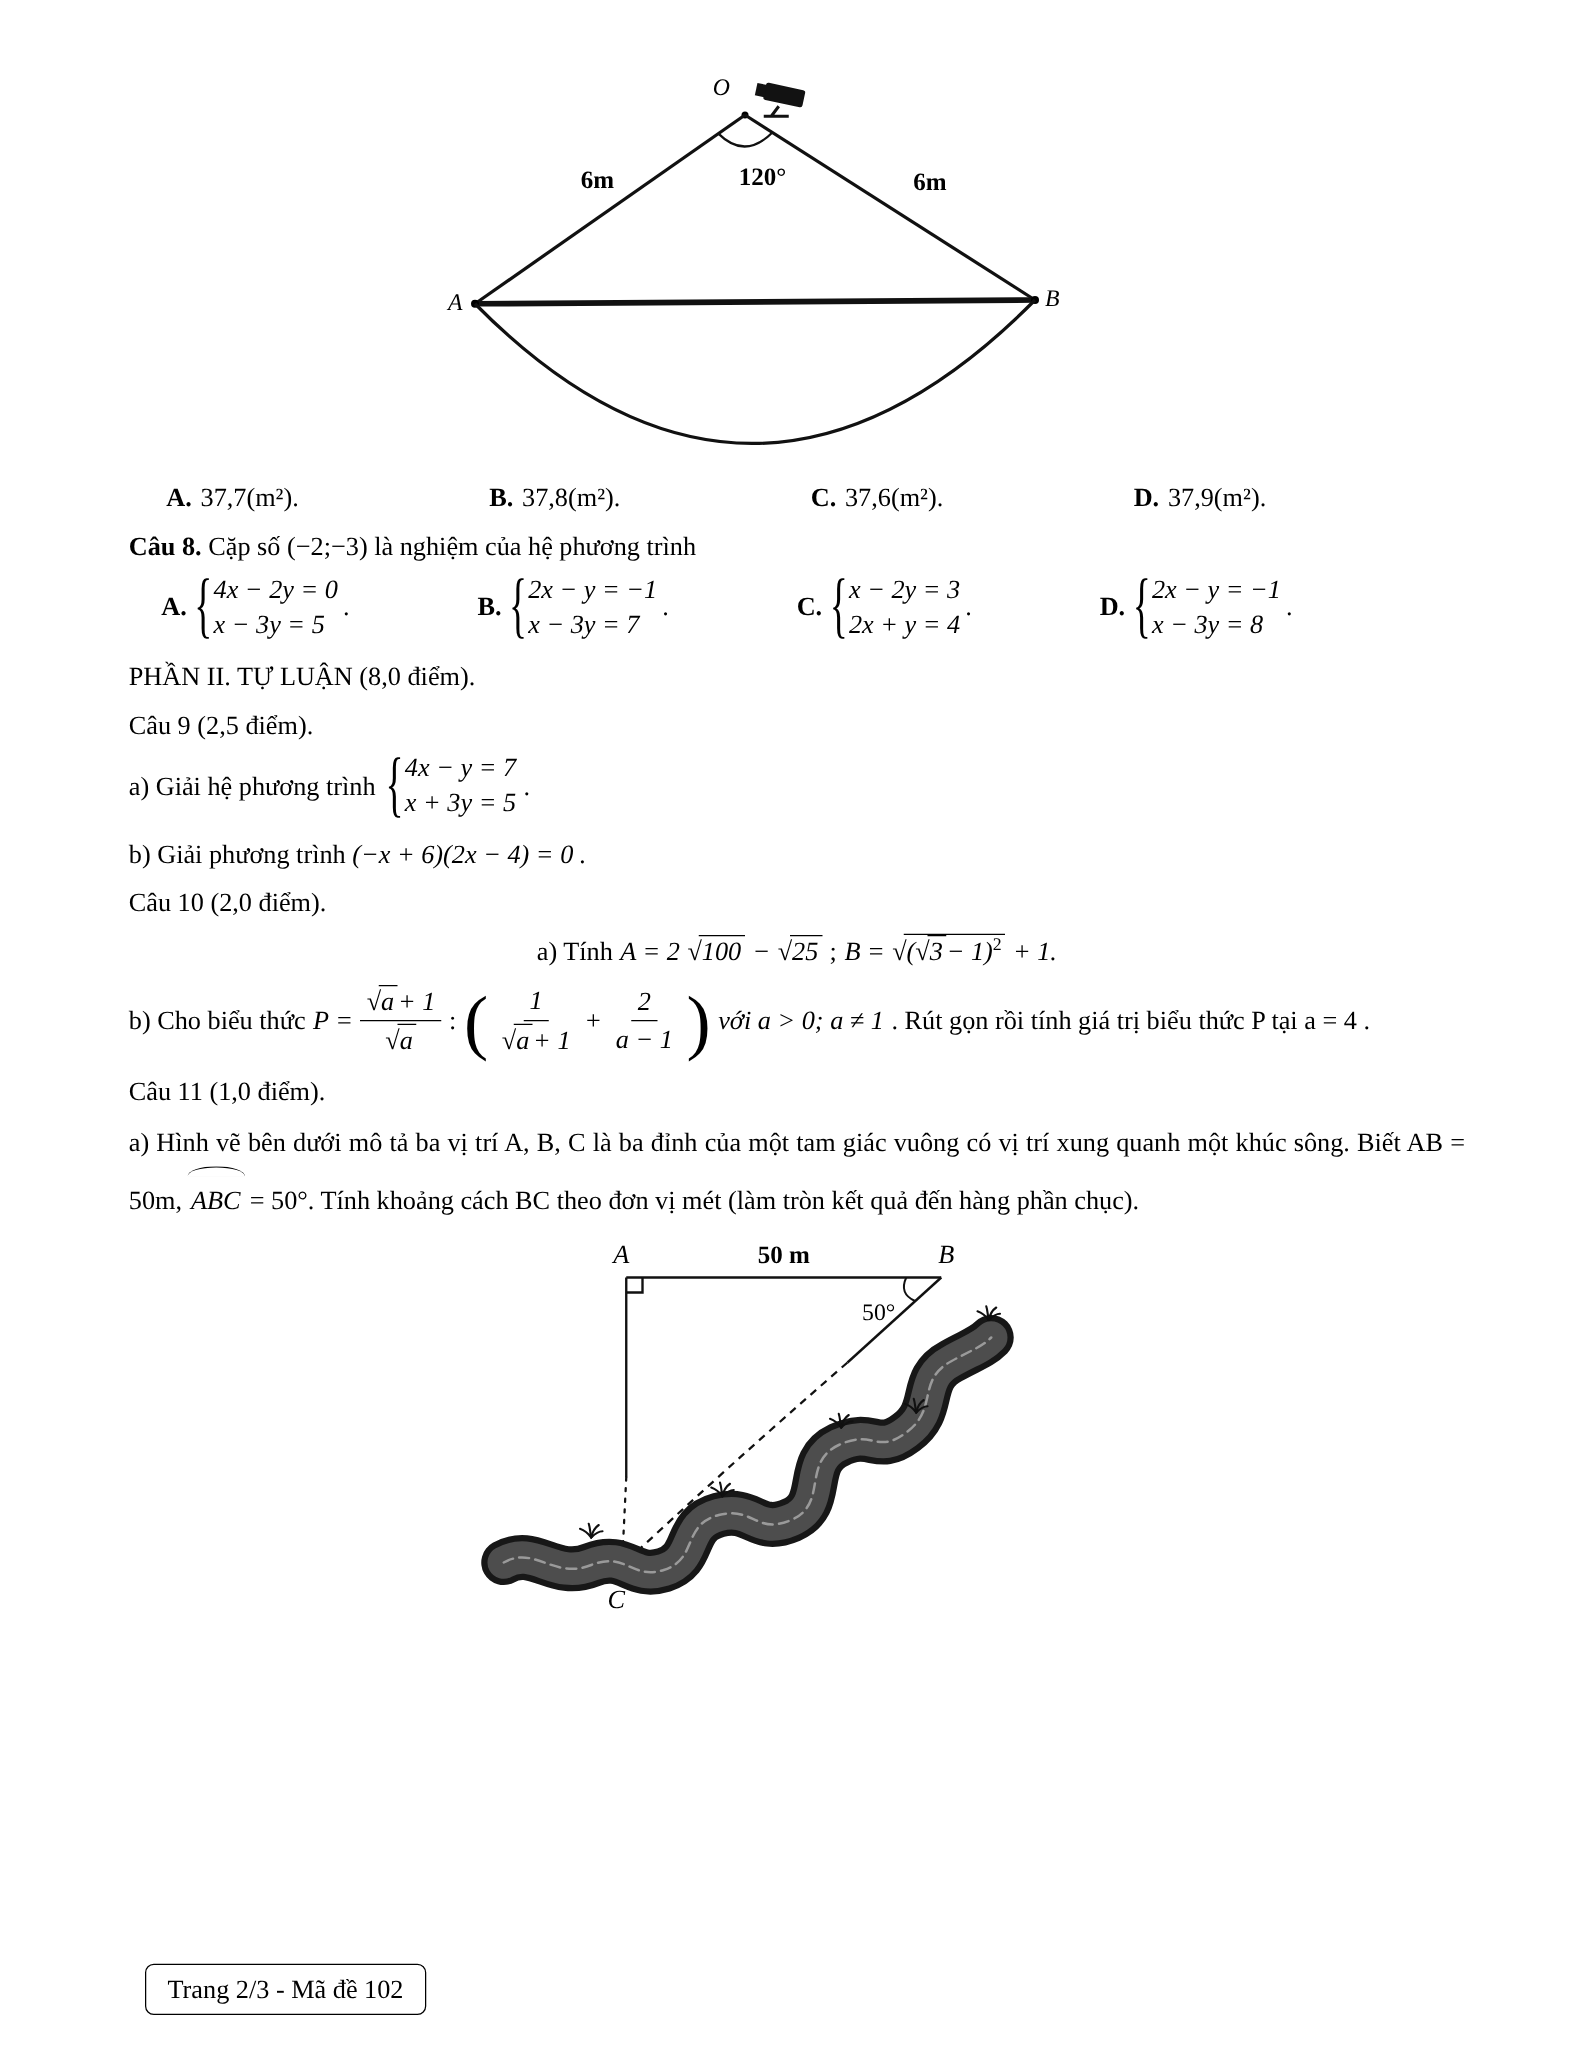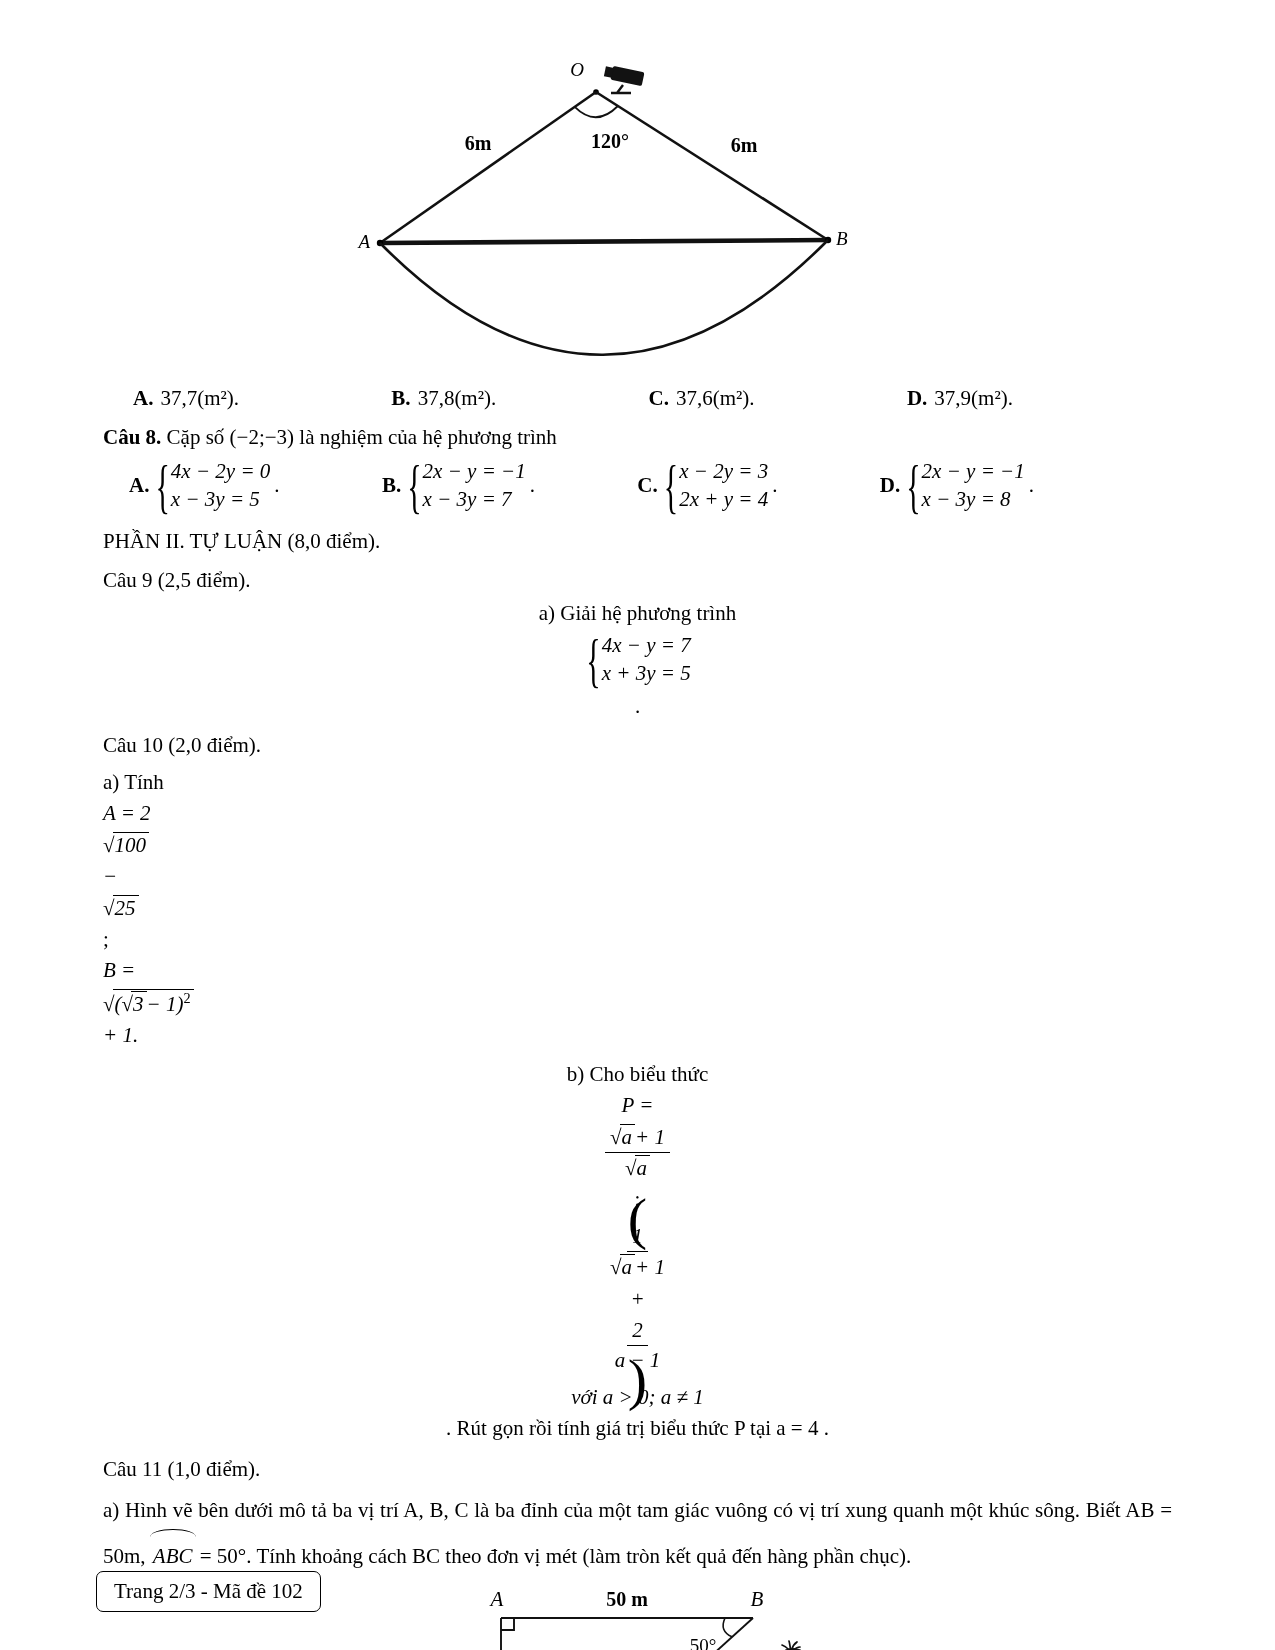--- a/index.html
+++ b/index.html
@@ -32,21 +32,21 @@
   .sys-brace::before{content:"{";}
   .sys-eqs{display:inline-flex;flex-direction:column;}
   .sys-eqs > span{line-height:1.32;white-space:nowrap;}
 
   .heading{font-weight:normal;}
   .part2{margin-top:16px;}
   .q9-label{margin-top:14px;}
   .q10-label{margin-top:14px;}
   .q11-label{margin-top:16px;}
 
-  .math-line{display:flex;align-items:center;gap:6px;flex-direction:column;}
+  .math-line{display:flex;align-items:center;gap:6px;}
   .base-line{align-items:baseline;}
   .q9a{margin-top:8px;}
   .q9b{margin-top:14px;}
   .q9c{margin-top:12px;}
   .q10a{margin-top:12px;justify-content:center;}
   .q10b{margin-top:14px;}
 
   
   .sqrt{white-space:nowrap;display:inline-block;}
   .sqrt::before{content:"√";font-style:normal;}
@@ -65,21 +65,21 @@
 
   
   .hat{font-style:italic;position:relative;display:inline-block;padding:0 2px;}
   .hat::before{content:"";position:absolute;left:-1px;right:-1px;top:-5px;height:7px;
     border-top:1.7px solid #000;border-radius:50% 50% 0 0 / 100% 100% 0 0;}
 
   .q11-para{margin-top:6px;line-height:2.18;text-align:justify;}
 
   .fig-bottom{margin:8px 0 0 270px;}
 
-  .footer-box{position:absolute;left:96px;bottom:38px;border:1.7px solid #000;border-radius:7px;padding:7px 17px;font-size:21px;}
+  .footer-box{position:absolute;left:116px;bottom:38px;border:1.7px solid #000;border-radius:7px;padding:7px 17px;font-size:21px;}
 </style>
 </head>
 <body>
 
 <div class="content">
 
   <figure class="fig-top" style="margin-bottom:0;">
     <svg width="540" height="318" viewBox="0 0 540 318">
 
       <g>
@@ -194,20 +194,24 @@
     <span class="system">
       <span class="sys-brace"></span>
       <span class="sys-eqs">
         <span class="mi">4x − y = 7</span>
         <span class="mi">x + 3y = 5</span>
       </span>
     </span>
     <span>.</span>
   </div>
 
+  <div class="q9b">
+    <span>b) Giải phương trình</span>
+    <span class="mi">(−x + 6)(2x − 4) = 0 .</span>
+  </div>
 
 
   <div class="heading q10-label">Câu 10 (2,0 điểm).</div>
 
   <div class="math-line base-line q10a">
     <span>a) Tính</span>
     <span class="mi">A = 2</span>
     <span class="sqrt"><span class="rad mi">100</span></span>
     <span class="mi">−</span>
     <span class="sqrt"><span class="rad mi">25</span></span>

